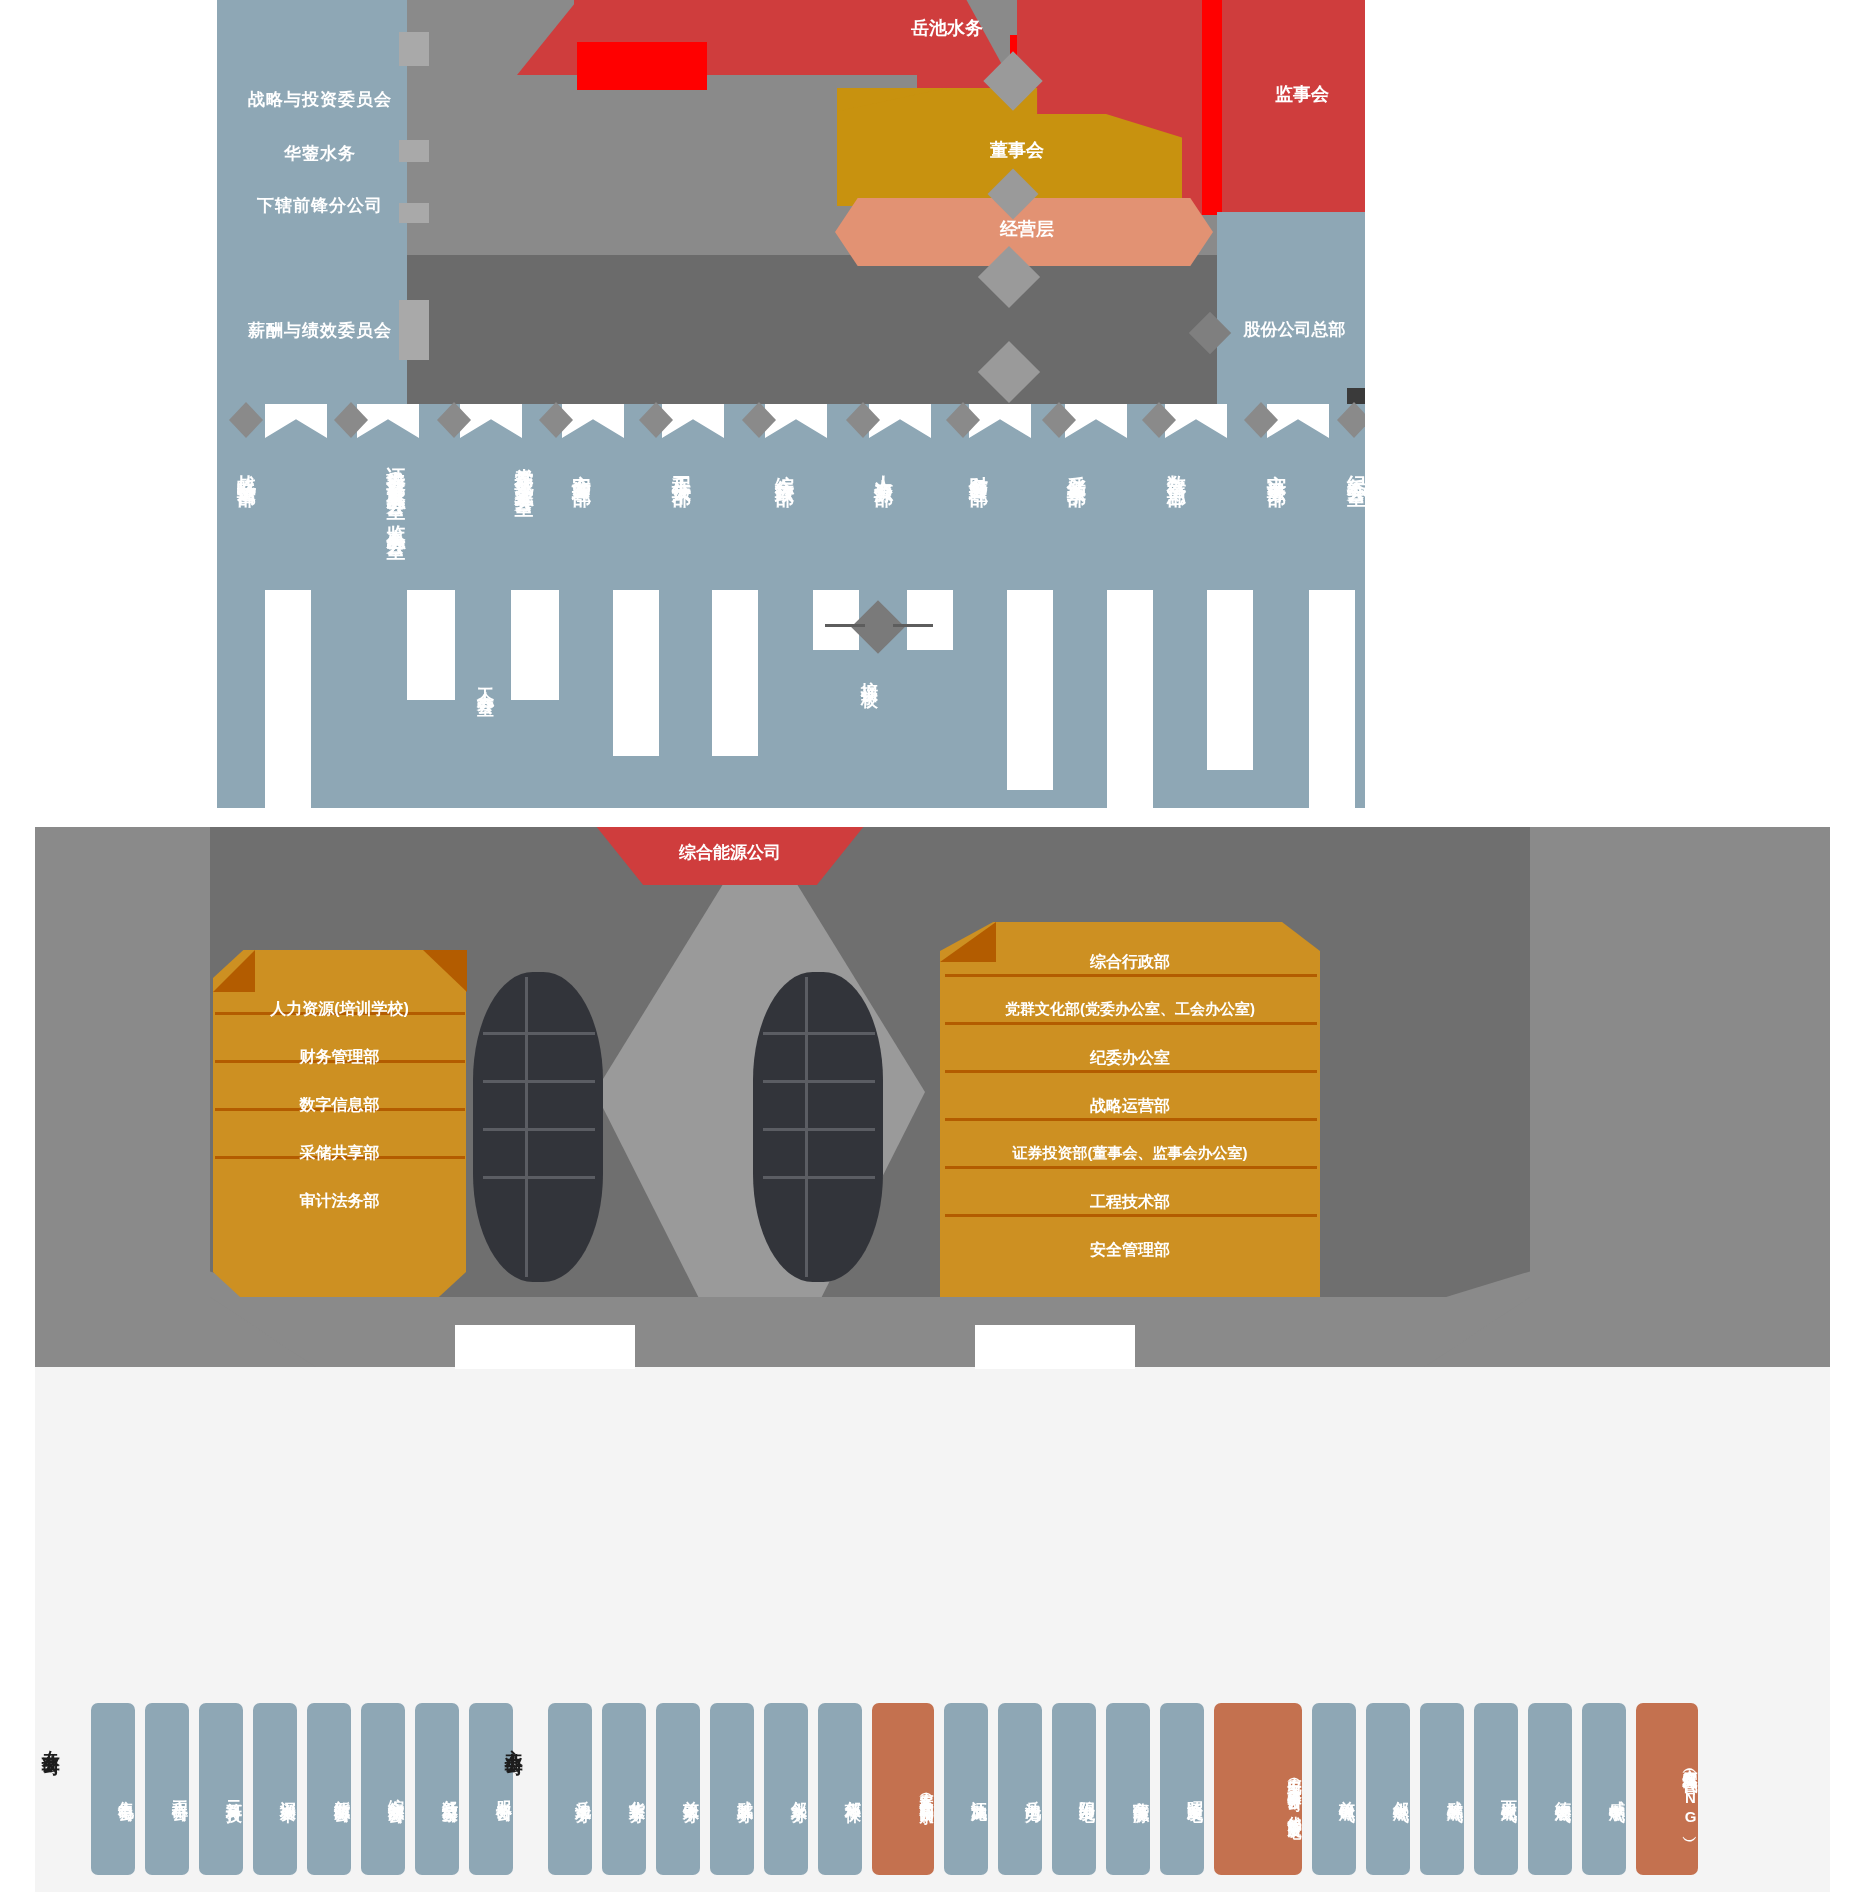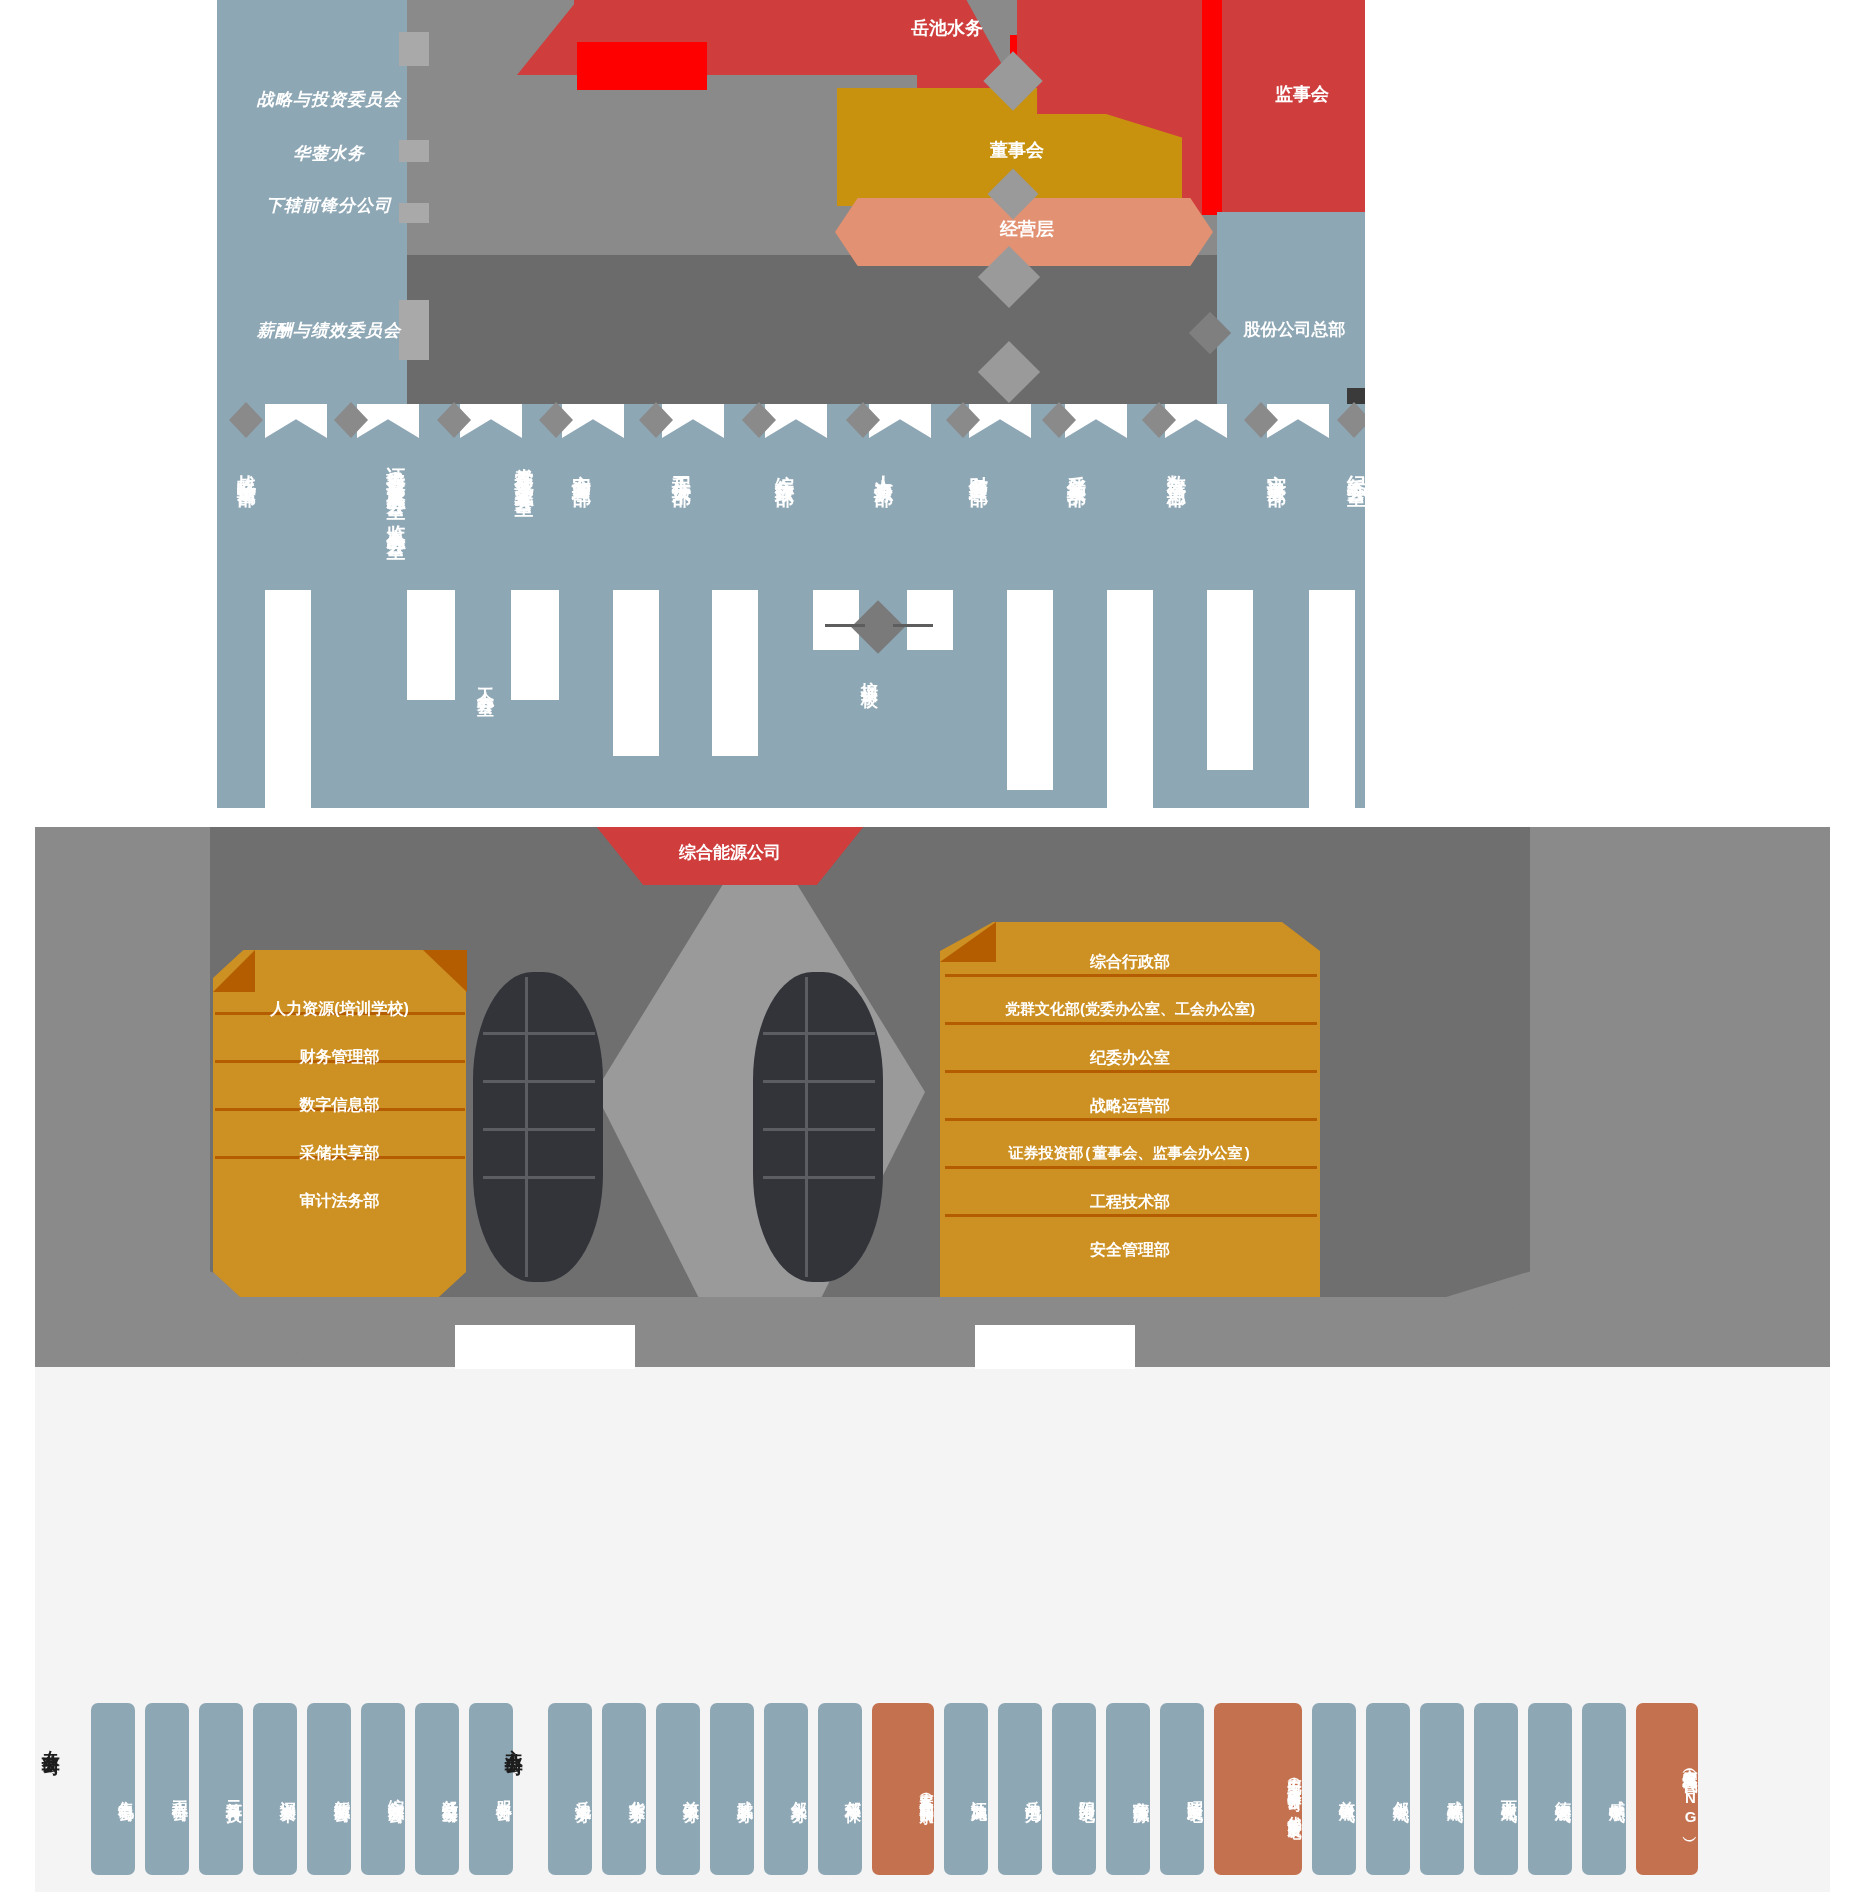--- a/index.html
+++ b/index.html
@@ -6,21 +6,21 @@
   body{width:1863px;height:1892px;font-family:"Liberation Sans","DejaVu Sans",sans-serif;overflow:hidden;}
   .stage{position:relative;width:1863px;height:1892px;}
 
   
   .top-panel{position:absolute;left:217px;top:0;width:1148px;height:808px;background:#717171;overflow:hidden;}
   .tp-bgmid{position:absolute;left:0;top:0;width:1148px;height:404px;background:#8a8a8a;}
   .tp-bgdark{position:absolute;left:0;top:255px;width:1148px;height:150px;background:#6b6b6b;}
 
   
   .comm-col{position:absolute;left:0;top:0;width:190px;height:404px;background:#8ea7b5;}
-  .comm-label{position:absolute;left:17px;width:190px;text-align:center;color:#fff;font-weight:bold;font-size:17px;letter-spacing:1px;font-style:italic;}
+  .comm-label{position:absolute;left:8px;width:190px;text-align:center;color:#fff;font-weight:bold;font-size:17px;letter-spacing:1px;}
   .comm-notch{position:absolute;left:182px;width:30px;height:34px;background:#a9a9a9;}
 
   
   .rcomm{position:absolute;left:1000px;top:212px;width:148px;height:192px;background:#8ea7b5;}
   .rcomm-label{position:absolute;left:1005px;top:318px;width:145px;text-align:center;color:#fff;font-weight:bold;font-size:17px;}
 
   
   .red-band{position:absolute;left:357px;top:0;width:345px;height:75px;background:#cf3d3d;}
   .red-hot1{position:absolute;left:360px;top:42px;width:130px;height:48px;background:#ff0000;}
   .red-hot2{position:absolute;left:793px;top:35px;width:60px;height:40px;background:#ff0000;}
@@ -234,21 +234,21 @@
     <div class="gold-row" style="left:910px;top:195px;width:372px;"></div>
     <div class="gold-row" style="left:910px;top:243px;width:372px;"></div>
     <div class="gold-row" style="left:910px;top:291px;width:372px;"></div>
     <div class="gold-row" style="left:910px;top:339px;width:372px;"></div>
     <div class="gold-row" style="left:910px;top:387px;width:372px;"></div>
 
     <div class="gitem" style="left:905px;top:125px;width:380px;">综合行政部</div>
     <div class="gitem" style="left:905px;top:173px;width:380px;font-size:15px;">党群文化部(党委办公室、工会办公室)</div>
     <div class="gitem" style="left:905px;top:221px;width:380px;">纪委办公室</div>
     <div class="gitem" style="left:905px;top:269px;width:380px;">战略运营部</div>
-    <div class="gitem" style="left:905px;top:317px;width:380px;font-size:15px;font-family:Liberation Mono, monospace;">证券投资部(董事会、监事会办公室)</div>
+    <div class="gitem" style="left:905px;top:317px;width:380px;font-size:15px;">证券投资部(董事会、监事会办公室)</div>
     <div class="gitem" style="left:905px;top:365px;width:380px;">工程技术部</div>
     <div class="gitem" style="left:905px;top:413px;width:380px;">安全管理部</div>
 
     <div class="blob" style="left:438px;top:145px;width:130px;height:310px;"></div>
     <div class="blob-line" style="left:448px;top:205px;width:112px;"></div>
     <div class="blob-line" style="left:448px;top:253px;width:112px;"></div>
     <div class="blob-line" style="left:448px;top:301px;width:112px;"></div>
     <div class="blob-line" style="left:448px;top:349px;width:112px;"></div>
     <div class="blob-line" style="left:490px;top:150px;width:3px;height:300px;"></div>
 

